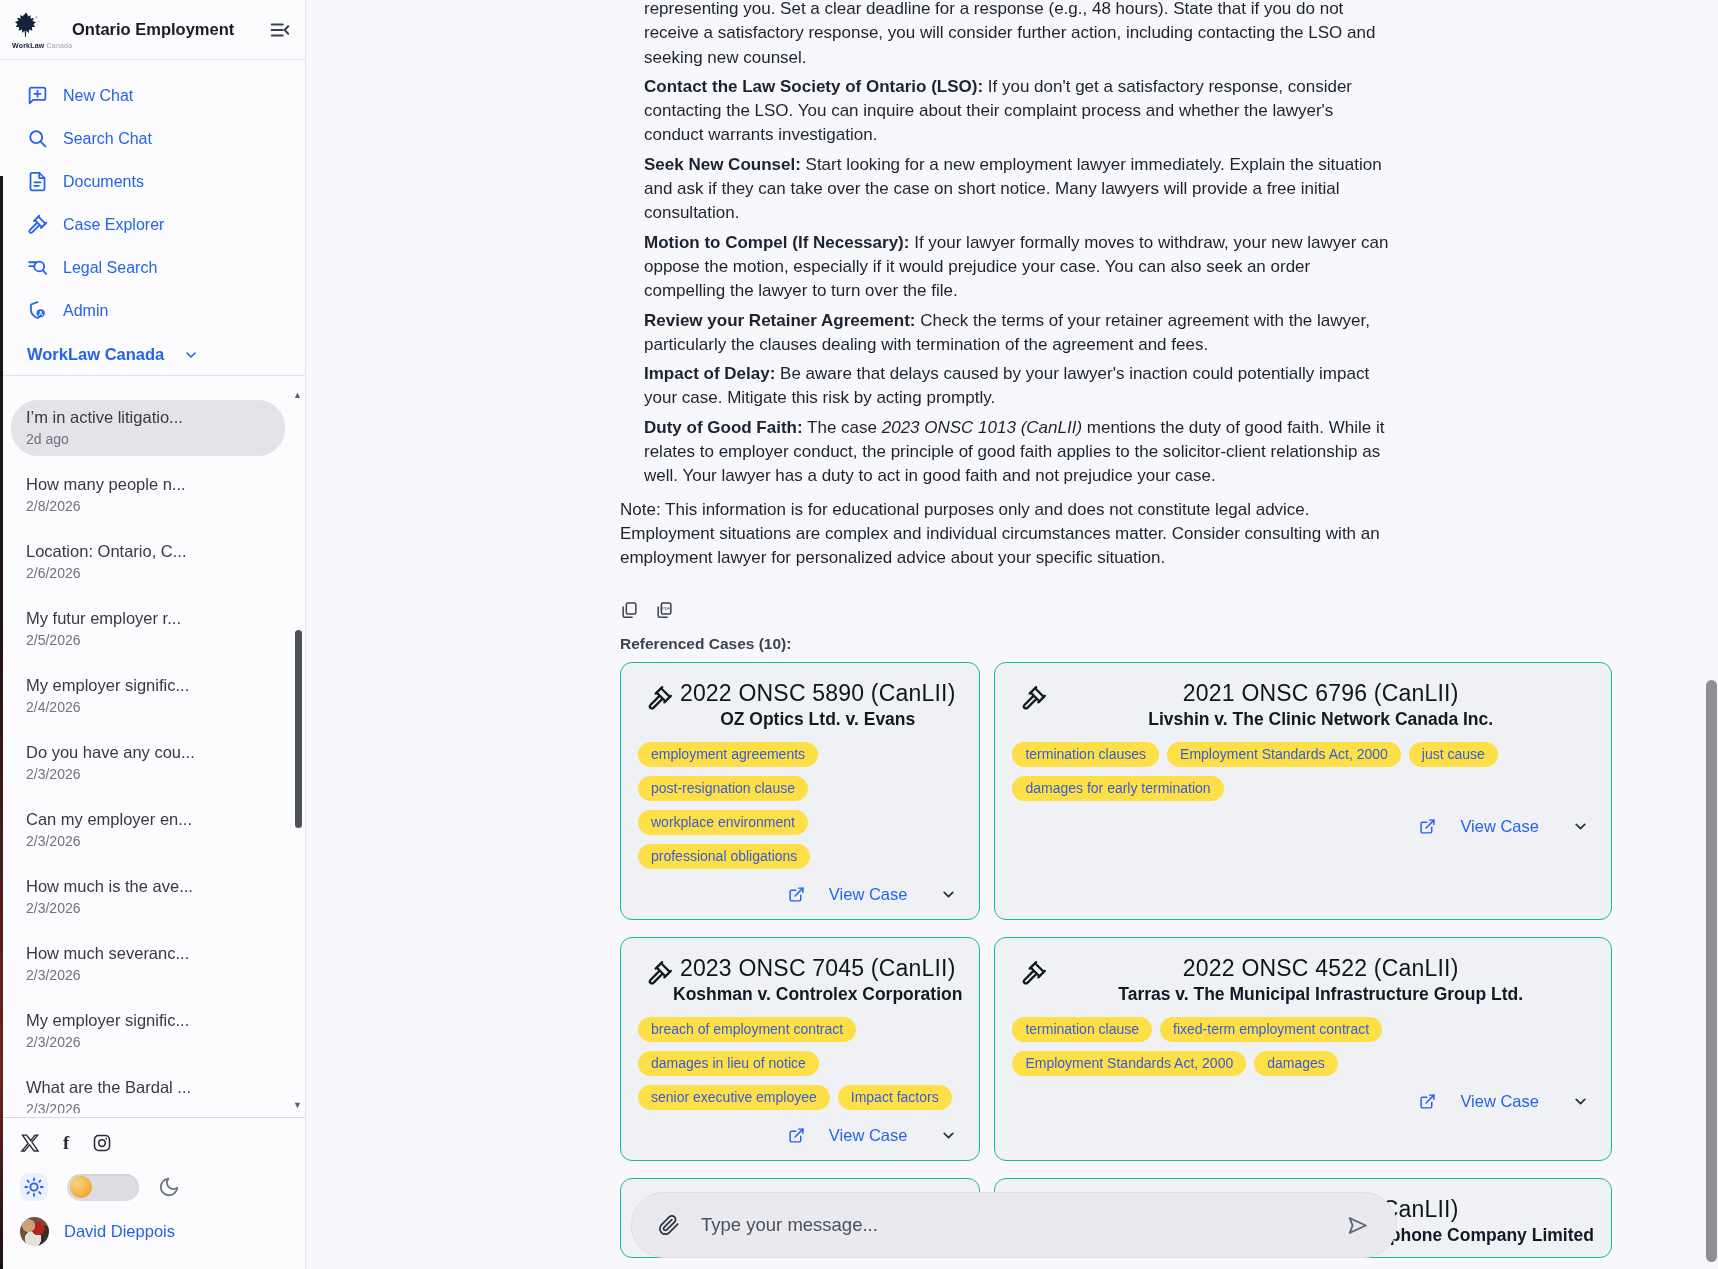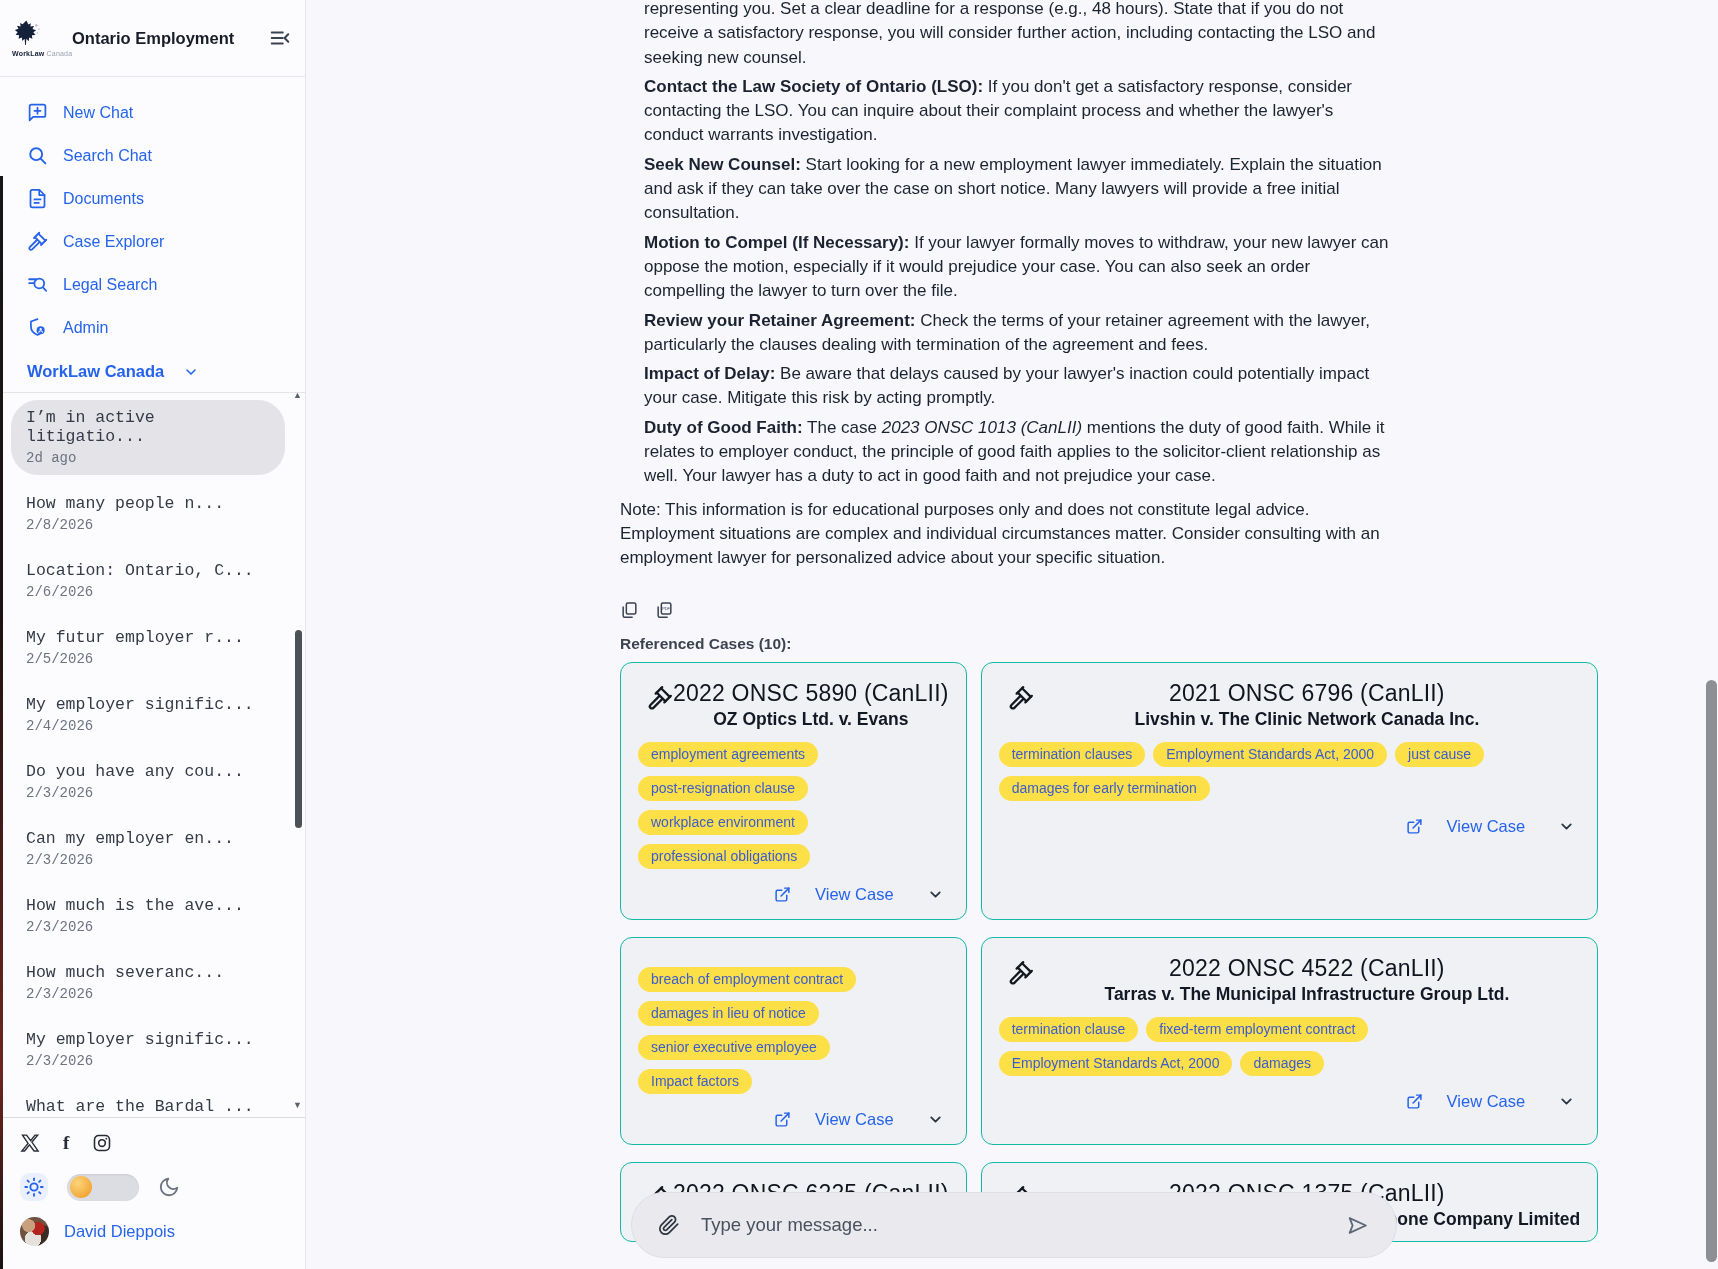--- a/index.html
+++ b/index.html
@@ -7,36 +7,36 @@
   body { font-family:"Liberation Sans", sans-serif; background:#f8f8fc; position:relative; color:#1c2430; }
   svg { display:block; }
 
   
   .edge-strip { position:absolute; left:0; top:176px; width:3px; height:1093px; z-index:40;
     background:linear-gradient(#161616 0%, #1d1212 40%, #5c211c 72%, #6e2420 82%, #181212 100%); }
 
   
   .sidebar { position:absolute; left:0; top:0; width:306px; height:1269px; background:#fcfcfe;
     border-right:1px solid #e6e6ee; z-index:20; }
-  .side-header { height:77px; border-bottom:1px solid #e6e6ee; display:flex; align-items:center; padding:0 14px 0 12px; }
+  .side-header { height:60px; border-bottom:1px solid #e6e6ee; display:flex; align-items:center; padding:0 14px 0 12px; }
   .logo { width:50px; position:relative; }
   .logo-text { font-size:7px; letter-spacing:.2px; margin-top:1px; white-space:nowrap; }
   .logo-text b { color:#15203a; }
   .logo-text span { color:#9aa1ad; }
   .brand-title { flex:1; margin-left:10px; font-size:16.5px; font-weight:700; color:#171c26; }
   .collapse-btn { color:#384250; cursor:pointer; }
 
   .side-nav { padding-top:14px; }
   .nav-item { display:flex; align-items:center; gap:15px; padding:11px 27px; color:#2563eb;
     font-size:16px; font-weight:500; cursor:pointer; }
   .workspace-row { display:flex; align-items:center; gap:19px; padding:13px 27px 11px; color:#2563eb;
     font-size:16.5px; font-weight:600; cursor:pointer; }
   .side-divider { border-top:1px solid #e3e3ea; }
 
-  .chat-list { position:absolute; top:395px; left:0; right:10px; height:718px; overflow:hidden; padding:5px 10px 0 11px;font-family:Liberation Mono, monospace; }
+  .chat-list { position:absolute; top:395px; left:0; right:10px; height:718px; overflow:hidden; padding:5px 10px 0 11px; }
   .chat-item { padding:8px 15px 9px; margin-bottom:11px; border-radius:27px; cursor:pointer; }
   .chat-item.selected { background:#e3e3e8; }
   .chat-title { font-size:16.5px; color:#343a46; }
   .chat-date { font-size:14px; color:#6d7380; margin-top:4px; }
 
   .side-scroll-thumb { position:absolute; right:3px; top:630px; width:7px; height:198px;
     background:#4c5057; border-radius:4px; z-index:5; }
   .scroll-arrow-up, .scroll-arrow-down { position:absolute; right:3px; color:#586070; font-size:9px; z-index:5; }
   .scroll-arrow-up { top:390px; }
   .scroll-arrow-down { top:1100px; }
@@ -411,20 +411,35 @@
             </span>
             <span class="expand-chevron">
               <svg width="17" height="17" viewBox="0 0 24 24" fill="none" stroke="currentColor" stroke-width="2.5" stroke-linecap="round" stroke-linejoin="round">
                 <path d="m6 9 6 6 6-6"></path>
               </svg>
             </span>
           </div>
         </div>
 
         <div class="case-card">
+          <div class="case-head">
+            <span class="gavel-wrap">
+              <svg width="26" height="26" viewBox="0 0 24 24" fill="none" stroke="currentColor" stroke-width="2.1" stroke-linecap="round" stroke-linejoin="round">
+                <path d="m14 13-8.1 8.1a1.9 1.9 0 0 1-2.7-2.7L11.3 10.3"></path>
+                <path d="m16 16 6-6"></path>
+                <path d="m8 8 6-6"></path>
+                <path d="m9 7 8 8"></path>
+                <path d="m21 11-8-8"></path>
+              </svg>
+            </span>
+            <div class="case-titles">
+              <div class="case-title">2023 ONSC 7045 (CanLII)</div>
+              <div class="case-sub">Koshman v. Controlex Corporation</div>
+            </div>
+          </div>
           <div class="tags">
 
           <span class="tag">breach of employment contract</span>
             <span class="tag">damages in lieu of notice</span>
             <span class="tag">senior executive employee</span>
             <span class="tag">Impact factors</span>
           </div>
           <div class="case-foot">
             <span class="view-case">
               <span>

